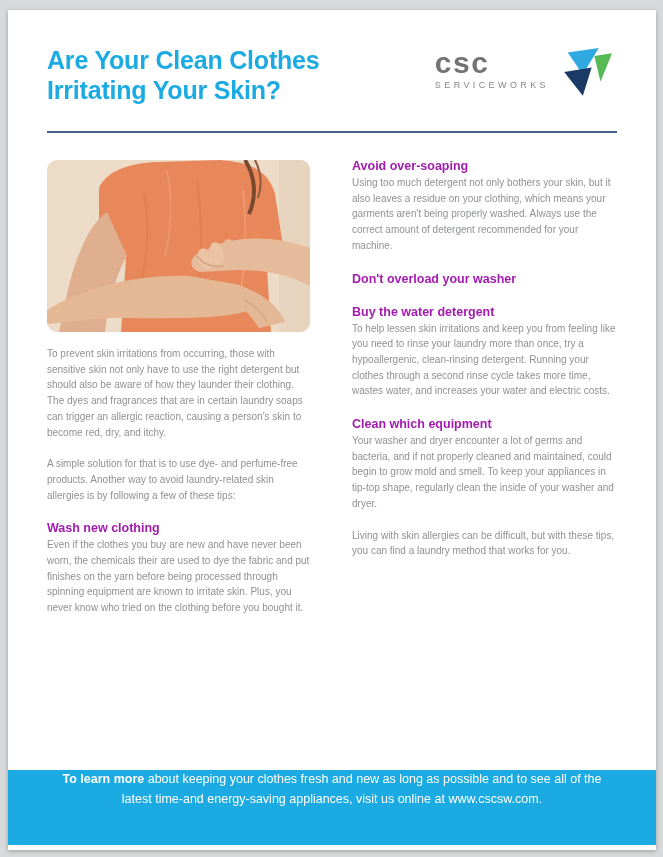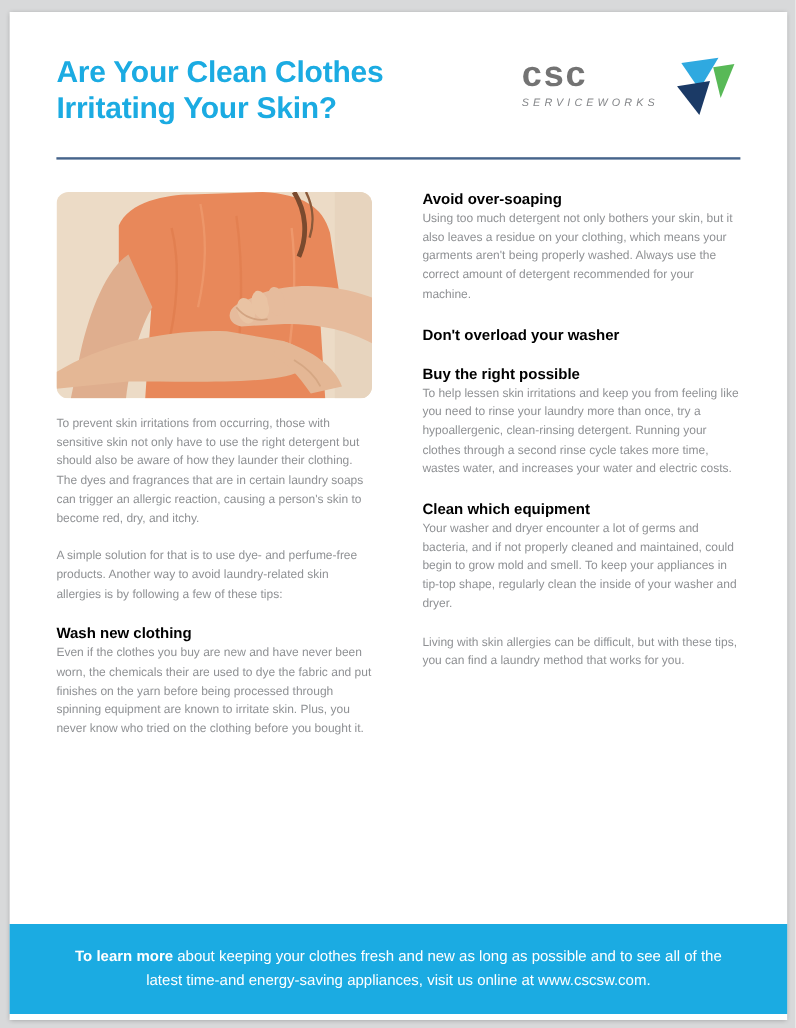--- a/index.html
+++ b/index.html
@@ -17,39 +17,39 @@
     background: #ffffff;
     box-shadow: 0 1px 4px rgba(0,0,0,0.28);
   }
   
   .header { display: flex; justify-content: space-between; align-items: flex-start; padding: 35px 36px 0 39px; }
   .title { margin: 0; font-size: 25px; line-height: 30px; font-weight: 800; color: #1babe2; letter-spacing: -0.2px; }
   .title span { display: block; }
   .logo { display: flex; align-items: flex-start; gap: 9px; margin-top: 4px; }
   .logo-text { text-align: left; }
   .logo-csc { font-size: 30px; line-height: 27px; font-weight: 800; color: #737373; letter-spacing: 1.5px; }
-  .logo-sub { margin-top: 4px; font-size: 9px; letter-spacing: 3.4px; color: #85878a; font-weight: 400; font-style: italic; }
+  .logo-sub { margin-top: 4px; font-size: 9px; letter-spacing: 3.4px; color: #85878a; font-weight: 400; }
   .logo-mark { display: block; margin-top: -2px; }
   
   .divider { margin: 26px 39px 0 39px; height: 2px; background: #46648b; }
   
   .columns { display: flex; gap: 42px; padding: 27px 31px 0 39px; }
   .col-left  { width: 263px; flex: none; }
   .col-right { width: 265px; flex: none; }
   .photo { width: 263px; height: 172px; border-radius: 10px; overflow: hidden; margin: 0 0 14px 0; }
   .photo svg { display: block; }
   p.body { margin: 0 0 16px 0; font-size: 10px; line-height: 15.7px; color: #8f9194; }
-  h3.tip-heading { margin: 17px 0 1px 0; font-size: 12.5px; line-height: 16px; font-weight: 700; color: #000000; }
+  h3.tip-heading { margin: 17px 0 1px 0; font-size: 12.5px; line-height: 16px; font-weight: 700; color: #a21caf; }
   .col-right h3.tip-heading:first-child { margin-top: -2px; }
   p.closing { margin-top: 16px; }
   
   .footer {
     position: absolute; left: 0; right: 0; bottom: 5px; height: 75px;
     background: #1babe2;
-    display: flex; align-items: center; justify-content: center;
+    display: flex; align-items: flex-start; justify-content: center;
   }
   .footer-text {
     margin: 0; max-width: 540px;
     color: #ffffff; font-size: 12.5px; line-height: 19.5px; text-align: center;
   }
   .footer-text strong { font-weight: 800; }
   .footer-text .url { cursor: pointer; }
 </style>
 </head>
 <body>
@@ -112,21 +112,21 @@
         <h3 class="tip-heading">Wash new clothing</h3>
         <p class="body">Even if the clothes you buy are new and have never been worn, the chemicals their are used to dye the fabric and put finishes on the yarn before being processed through spinning equipment are known to irritate skin. Plus, you never know who tried on the clothing before you bought it.</p>
       </div>
 
       <div class="col-right">
         <h3 class="tip-heading">Avoid over-soaping</h3>
         <p class="body">Using too much detergent not only bothers your skin, but it also leaves a residue on your clothing, which means your garments aren't being properly washed. Always use the correct amount of detergent recommended for your machine.</p>
 
         <h3 class="tip-heading">Don't overload your washer</h3>
 
-        <h3 class="tip-heading">Buy the right possible</h3>
+        <h3 class="tip-heading">Buy the water detergent</h3>
         <p class="body">To help lessen skin irritations and keep you from feeling like you need to rinse your laundry more than once, try a hypoallergenic, clean-rinsing detergent. Running your clothes through a second rinse cycle takes more time, wastes water, and increases your water and electric costs.</p>
 
         <h3 class="tip-heading">Clean which equipment</h3>
         <p class="body">Your washer and dryer encounter a lot of germs and bacteria, and if not properly cleaned and maintained, could begin to grow mold and smell. To keep your appliances in tip-top shape, regularly clean the inside of your washer and dryer.</p>
 
         <p class="body closing">Living with skin allergies can be difficult, but with these tips, you can find a laundry method that works for you.</p>
       </div>
 
     </div>
 

